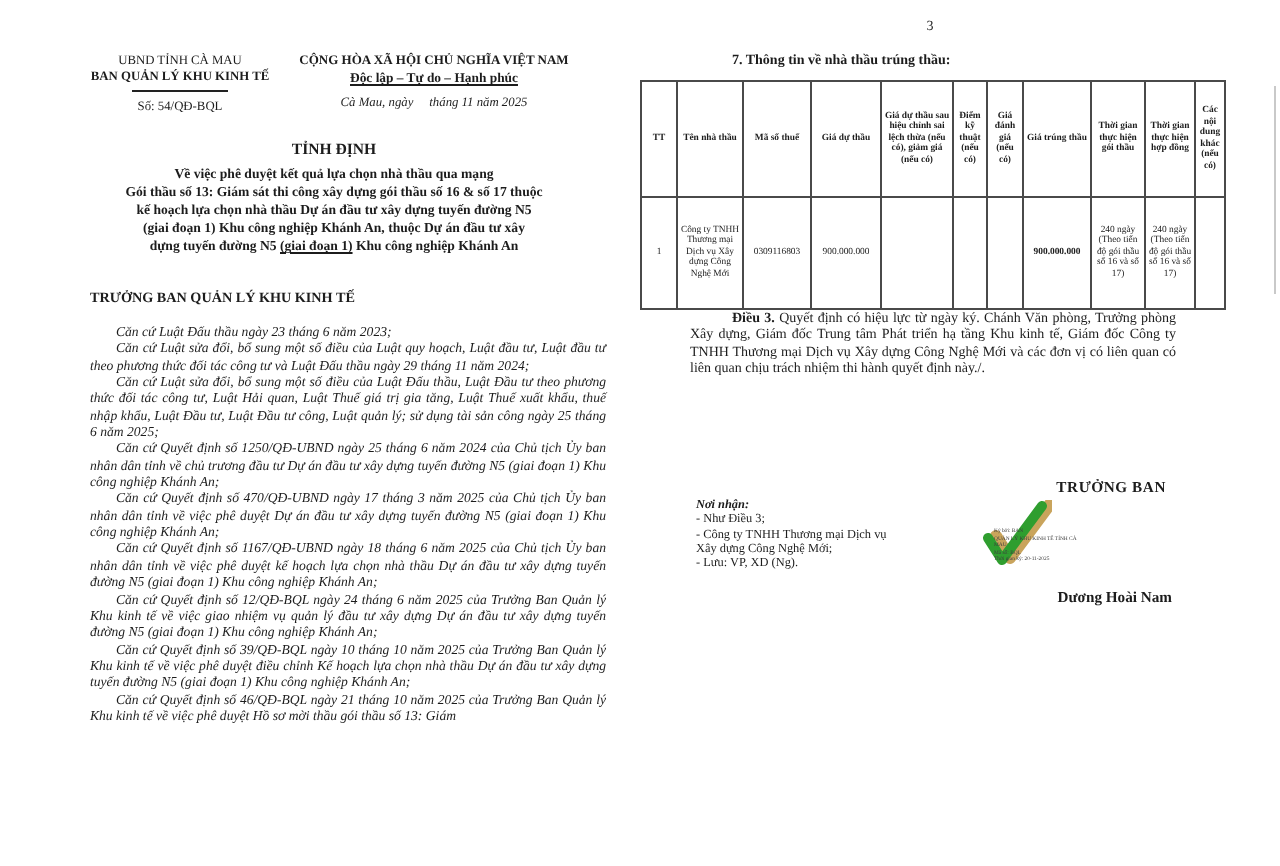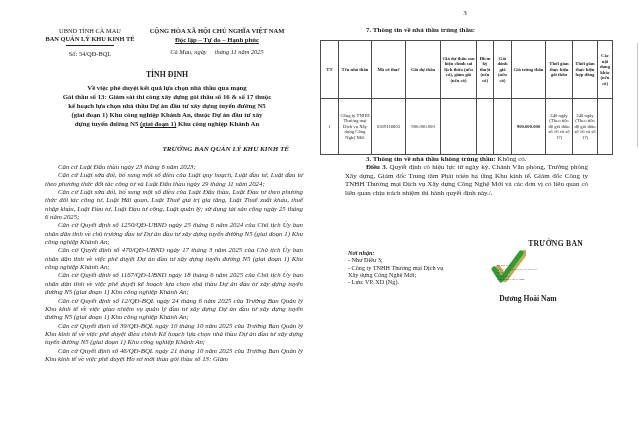--- a/index.html
+++ b/index.html
@@ -16,42 +16,42 @@
   .hdr-left .org{font-weight:bold;}
   .org-underline{width:48px;height:0;border-top:0.8px solid #222;margin:1.5px auto 0 auto;}
   .hdr-left .doc-no{margin-top:4.5px;}
   .hdr-right{left:146px;top:27px;width:142px;text-align:center;}
   .hdr-right .nation{font-weight:bold;font-size:6.5px;line-height:8px;}
   .hdr-right .motto{font-weight:bold;font-size:6.7px;line-height:9px;text-decoration:underline;}
   .hdr-right .dateline{font-style:italic;font-size:6.4px;margin-top:4px;}
   .decision-heading{left:45px;top:70px;width:244px;text-align:center;font-weight:bold;font-size:7.8px;}
   .title-block{left:42px;top:83px;width:250px;text-align:center;font-weight:bold;font-size:6.8px;line-height:9px;}
   .title-underline{text-decoration:underline;}
-  .authority-heading{left:45px;top:145px;width:244px;text-align:right;font-weight:bold;font-size:7.1px;font-style:italic;}
+  .authority-heading{left:45px;top:145px;width:244px;text-align:left;font-weight:bold;font-size:7.1px;}
   .recitals{left:45px;top:163px;width:258px;}
   .recitals p{margin:0;text-indent:13px;font-style:italic;font-size:6.8px;line-height:8.35px;text-align:justify;}
 
   
   .page-num{left:320px;top:9px;width:290px;text-align:center;font-size:7px;}
   .sec2-heading{left:345px;top:26px;width:250px;font-weight:bold;font-size:7px;text-indent:21px;}
   table.bid{border-collapse:collapse;table-layout:fixed;width:292px;font-size:4.7px;line-height:5.5px;}
   .bid-table-wrap{left:320px;top:40px;}
   table.bid th,table.bid td{border:0.7px solid #4a4a4a;padding:1px;text-align:center;vertical-align:middle;overflow:hidden;word-wrap:break-word;}
   table.bid th{font-weight:bold;height:55px;}
   table.bid td{height:53px;}
   td.win-price{font-weight:bold;}
   .rflow{left:345px;top:155px;width:243px;}
   .rflow p{margin:0;font-size:7px;line-height:8.4px;text-align:justify;text-indent:21px;}
   .signer-title{left:473px;top:239px;width:110px;text-align:right;font-weight:bold;font-size:7.6px;letter-spacing:.3px;}
   .recipients{left:348px;top:249px;width:120px;}
   .recipients .label{font-weight:bold;font-style:italic;font-size:6.2px;line-height:7.4px;}
   .recipients .line{font-size:6.2px;line-height:7.2px;}
   .stamp-text{left:497px;top:264px;width:74px;font-size:2.7px;line-height:3.5px;color:#3c3c3c;}
   .stamp-check{left:486px;top:250px;}
-  .signer-name{left:470px;top:294px;width:116px;text-align:center;font-weight:bold;font-size:7.6px;}
+  .signer-name{left:470px;top:294px;width:116px;text-align:right;font-weight:bold;font-size:7.6px;}
   .page-edge{left:637px;top:43px;width:1px;height:104px;background:#c9c9c9;}
 </style>
 </head>
 <body>
 
 <div class="abs hdr-left">
   <div>UBND TỈNH CÀ MAU</div>
   <div class="org">BAN QUẢN LÝ KHU KINH TẾ</div>
   <div class="org-underline"></div>
   <div class="doc-no">Số: 54/QĐ-BQL</div>
@@ -131,21 +131,20 @@
       <td class="win-price">900.000.000</td>
       <td>240 ngày (Theo tiến độ gói thầu số 16 và số 17)</td>
       <td>240 ngày (Theo tiến độ gói thầu số 16 và số 17)</td>
       <td></td>
     </tr>
   </tbody>
     </table>
 </div>
 
 <div class="abs rflow">
-  <p><span class="bold">3. Thông tin về nhà thầu không trúng thầu:</span><span> Không có.</span></p>
   <p><span class="bold">Điều 3.</span><span> Quyết định có hiệu lực từ ngày ký. Chánh Văn phòng, Trưởng phòng Xây dựng, Giám đốc Trung tâm Phát triển hạ tầng Khu kinh tế, Giám đốc Công ty TNHH Thương mại Dịch vụ Xây dựng Công Nghệ Mới và các đơn vị có liên quan có liên quan chịu trách nhiệm thi hành quyết định này./.</span></p>
 </div>
 
 <div class="abs signer-title">TRƯỞNG BAN</div>
 
 <div class="abs recipients">
   <div class="label">Nơi nhận:</div>
   <div class="line">- Như Điều 3;</div>
   <div class="line">- Công ty TNHH Thương mại Dịch vụ</div>
   <div class="line">Xây dựng Công Nghệ Mới;</div>

